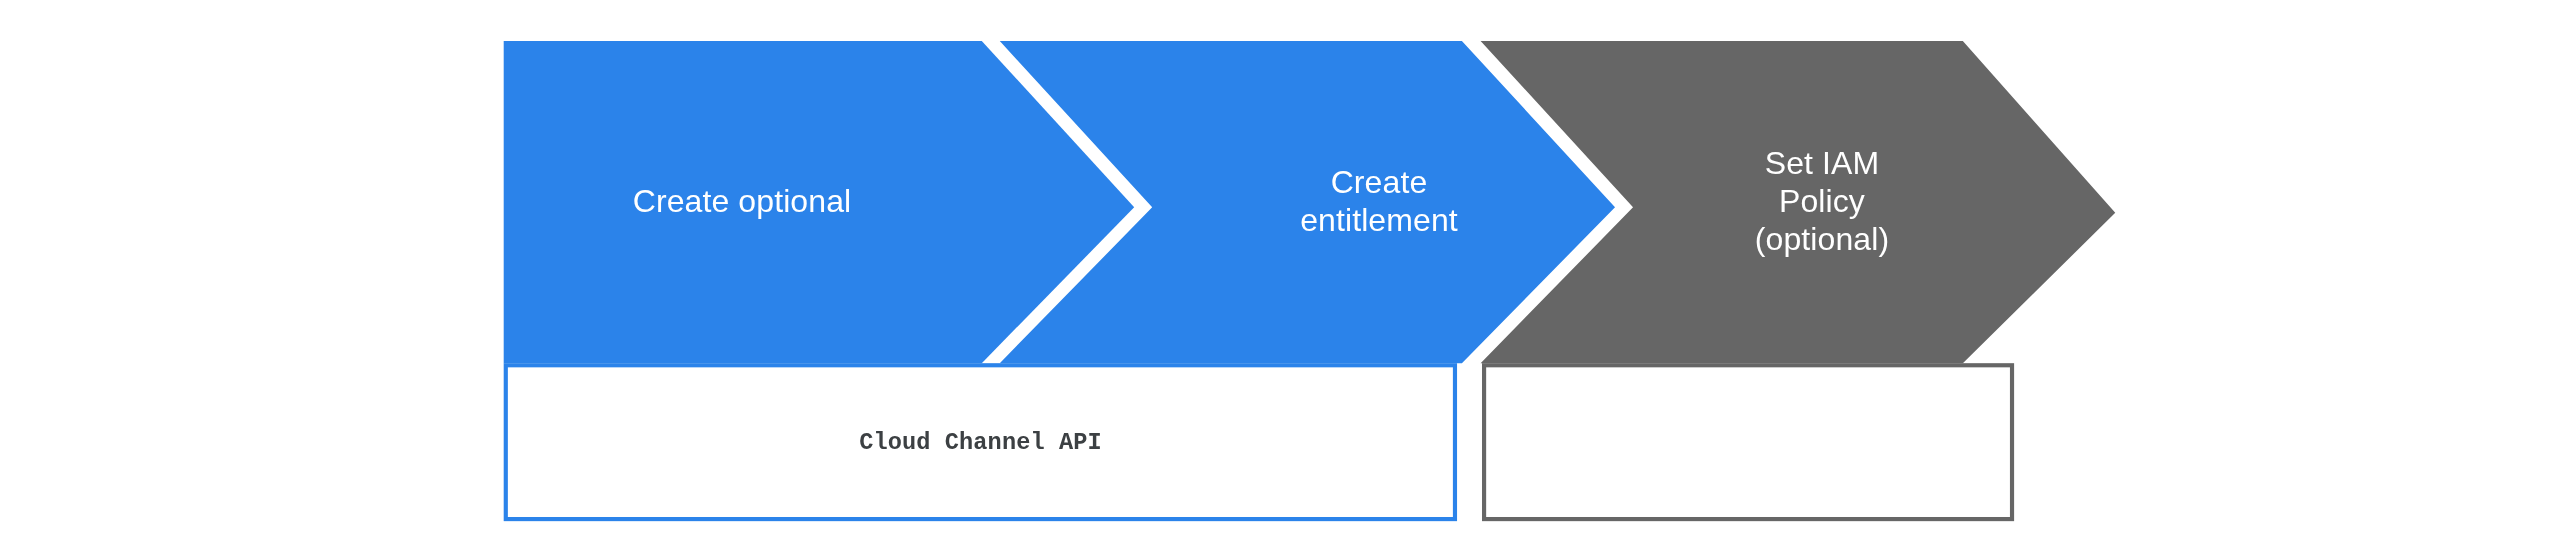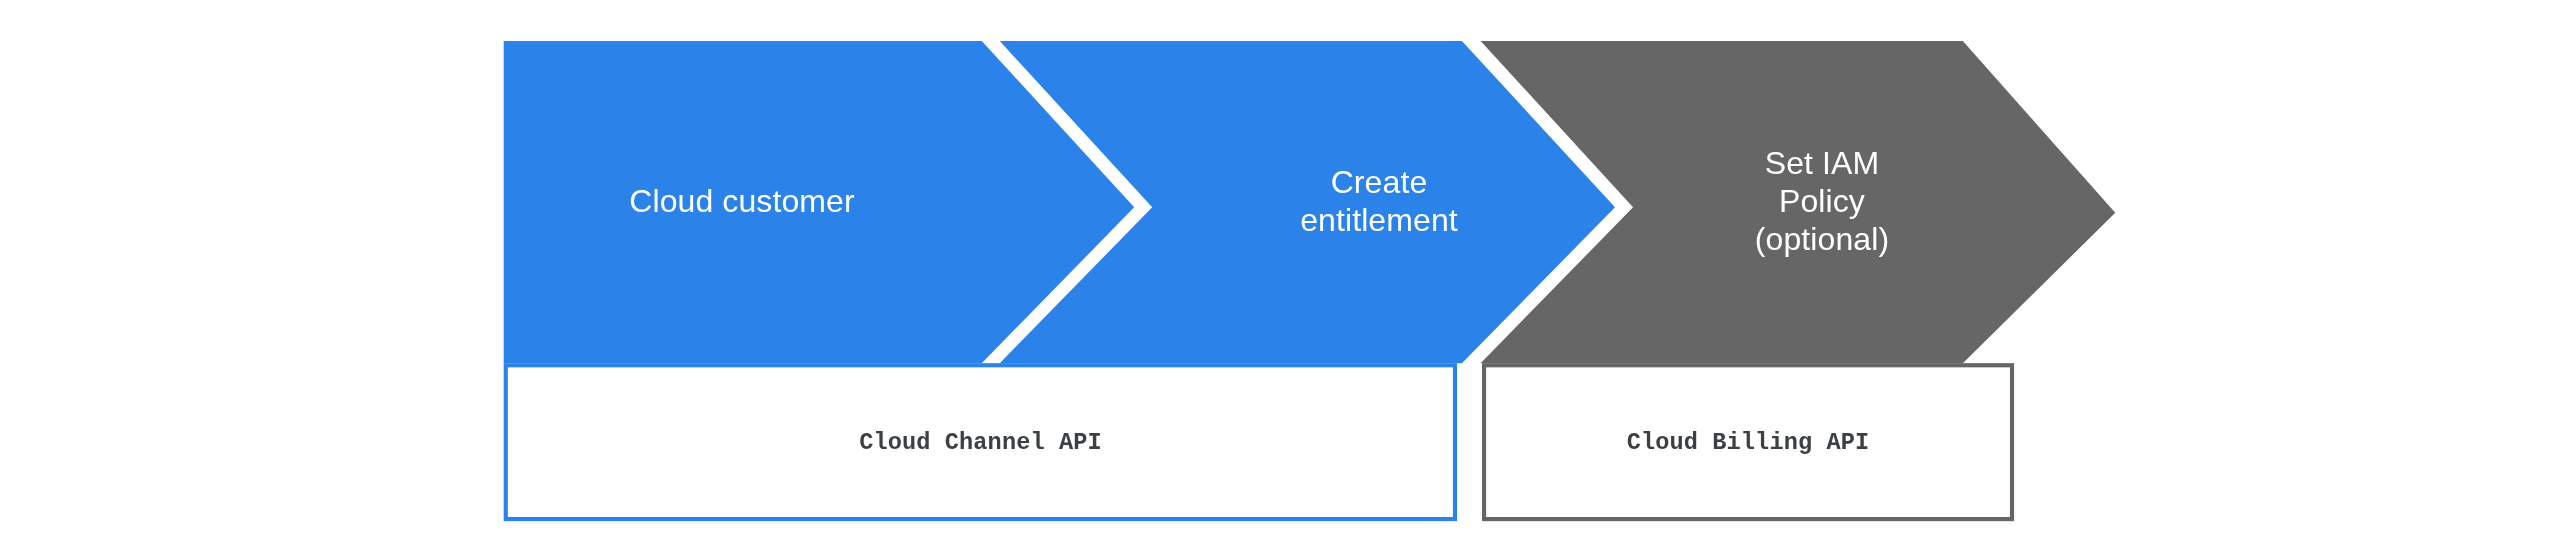--- a/index.html
+++ b/index.html
@@ -65,27 +65,26 @@
 
     <polygon points="1443,59 2110,59 2331,299 2110,524 1443,524 1663,299" fill="#2b83ea"></polygon>
 
     <polygon points="2137,59 2833,59 3053,307 2833,524 2137,524 2357,299" fill="#666666"></polygon>
 
     <rect x="730" y="527" width="1370" height="222" fill="#ffffff" stroke="#2b83ea" stroke-width="6"></rect>
 
     <rect x="2142" y="527" width="762" height="222" fill="#ffffff" stroke="#666666" stroke-width="6"></rect>
   </svg>
 
-  <div class="step-label" style="left:527px; top:41px; width:430px; height:322px;">Cloud customer</div>
+  <div class="step-label" style="left:527px; top:41px; width:430px; height:322px;">Create optional</div>
 
   <div class="step-label" style="left:1171px; top:41px; width:416px; height:322px;">Create
 entitlement</div>
 
   <div class="step-label" style="left:1649px; top:41px; width:346px; height:322px;">Set IAM
 Policy
 (optional)</div>
 
   <div class="api-label" style="left:506px; top:365px; width:949px; height:154px;">Cloud Channel API</div>
 
-  <div class="api-label" style="left:1484px; top:365px; width:528px; height:154px;">Cloud Billing API</div>
 
 </div>
 
 
 </body></html>

